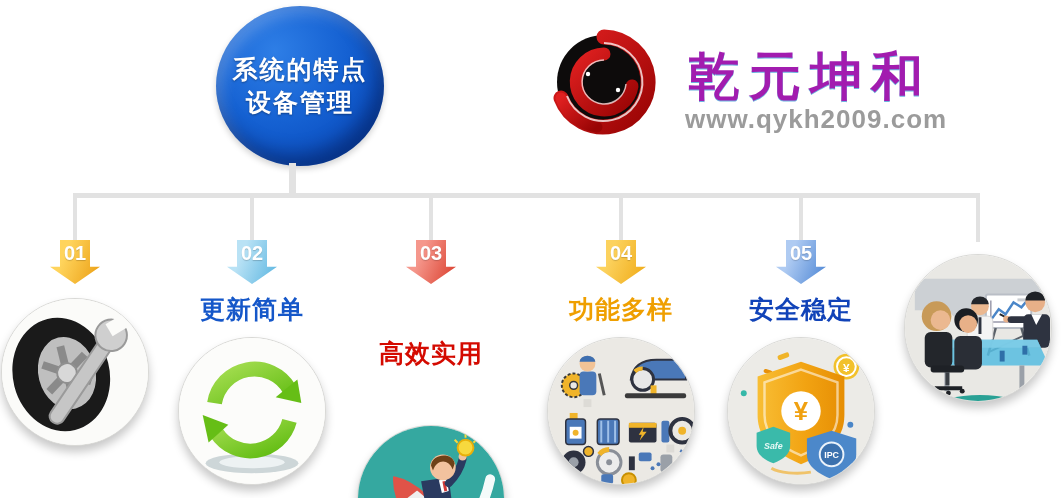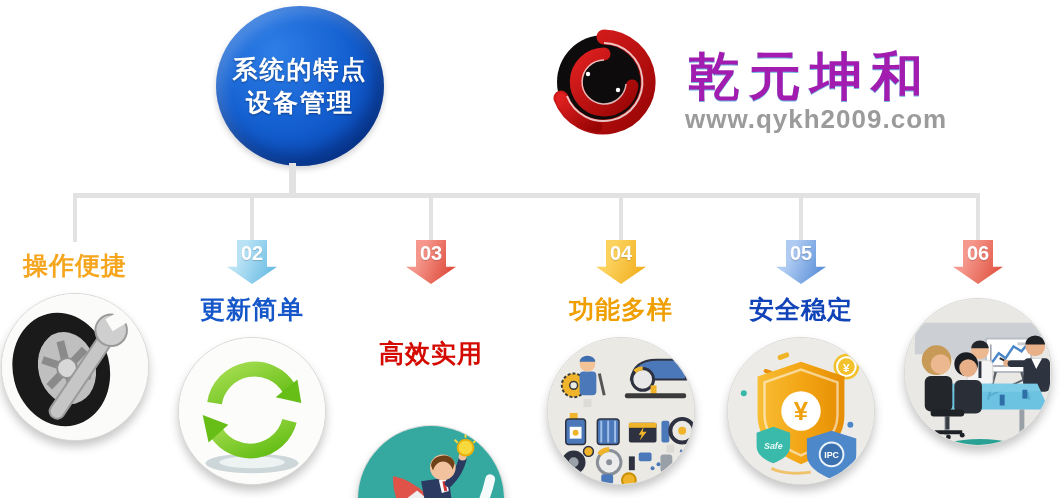--- a/index.html
+++ b/index.html
@@ -72,21 +72,23 @@
   <div class="connector stem"></div>
   <div class="connector hbar"></div>
   <div class="connector branch" style="left:73px"></div>
   <div class="connector branch" style="left:250px"></div>
   <div class="connector branch" style="left:429px"></div>
   <div class="connector branch" style="left:619px"></div>
   <div class="connector branch" style="left:799px"></div>
   <div class="connector branch" style="left:976px"></div>
 
   <div class="feature" style="left: 1px; --arrow-from: #FFD45C; --arrow-to: #EA9C10; --label-color: #F5A61E;">
-    <div class="feature-label">操作便捷</div>
+    <div class="arrow">
+      <span class="arrow-num">01</span>
+    </div>
     <div class="photo-circle">
       <svg viewBox="0 0 148 148">
         <rect width="148" height="148" fill="#fbfbf9"></rect>
         <g transform="rotate(-14 62 76)">
           <ellipse cx="60" cy="76" rx="49" ry="58" fill="#1a1a1a"></ellipse>
           <ellipse cx="66" cy="76" rx="29" ry="37" fill="#bfbfbf"></ellipse>
           <g stroke="#8a8a8a" stroke-width="8">
             <line x1="66" y1="48" x2="66" y2="104"></line>
             <line x1="44" y1="62" x2="88" y2="90"></line>
             <line x1="44" y1="90" x2="88" y2="62"></line>
@@ -251,23 +253,20 @@
         <path d="M46,90 L63,96 L63,109 C63,118 56,123 46,127 C36,123 29,118 29,109 L29,96 Z" fill="#3abaaa"></path>
         <text x="46" y="113" text-anchor="middle" font-size="9" font-style="italic" font-weight="bold" fill="#e8f8f5">Safe</text>
         <path d="M105,94 L130,102 L130,118 C130,130 119,137 105,143 C91,137 80,130 80,118 L80,102 Z" fill="#4c88ca"></path>
         <circle cx="105" cy="118" r="12" fill="#3b71ae" stroke="#eaf2fa" stroke-width="2"></circle>
         <text x="105" y="122" text-anchor="middle" font-size="9" font-weight="bold" fill="#ffffff">IPC</text>
       </svg>
     </div>
   </div>
 
   <div class="feature" style="left: 904px; --arrow-from: #F5978C; --arrow-to: #DC4632; --label-color: #E00000;">
-    <div class="arrow">
-      <span class="arrow-num">06</span>
-    </div>
     <div class="photo-circle">
       <svg viewBox="0 0 148 148">
         <rect width="148" height="148" fill="#e9e8e4"></rect>
         <path d="M10,24 H138 V56 H112 a7,7 0 0 1 -14,0 H86 a7,7 0 0 1 -14,0 H60 a7,7 0 0 1 -14,0 H10 Z" fill="#c9cdd2" opacity="0.9"></path>
 
         <rect x="82" y="40" width="46" height="34" rx="2" fill="#ffffff" stroke="#b9bec6" stroke-width="2"></rect>
         <line x1="87" y1="46" x2="87" y2="68" stroke="#99a" stroke-width="1.5"></line>
         <line x1="87" y1="68" x2="124" y2="68" stroke="#99a" stroke-width="1.5"></line>
         <polyline points="87,66 95,55 102,60 110,48 118,53 124,46" stroke="#4a86c8" stroke-width="2.5" fill="none"></polyline>
         <rect x="114" y="44" width="9" height="3" fill="#c9cdd2"></rect>

